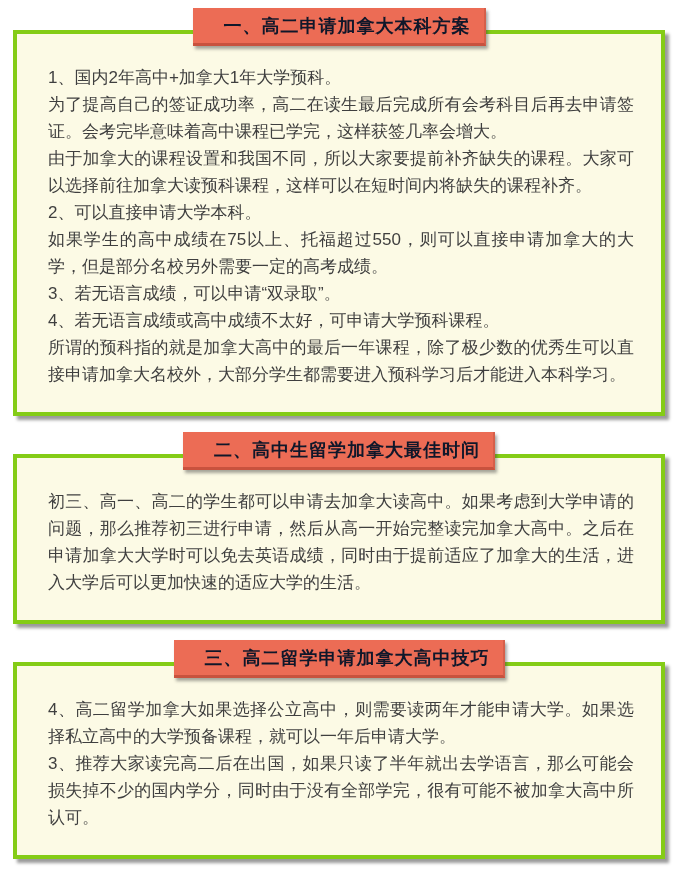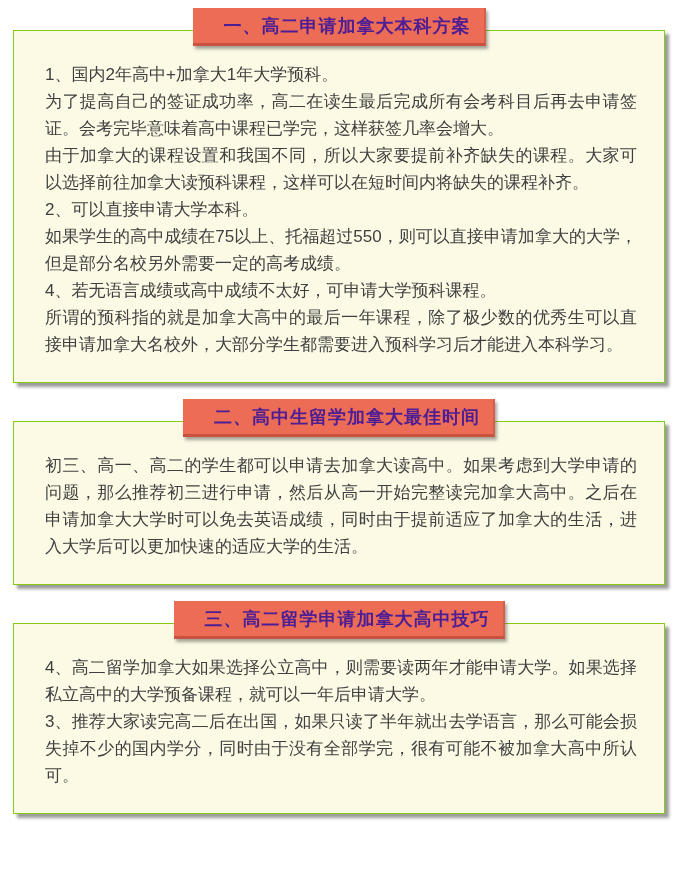--- a/index.html
+++ b/index.html
@@ -22,35 +22,35 @@
   }
   .banner-row {
     display: flex;
     justify-content: center;
     position: relative;
     z-index: 2;
     margin-bottom: -16px;
   }
   .banner {
     background: #ec6c55;
-    color: #4c1d95;
+    color: #0f172a;
     font-size: 18px;
     font-weight: bold;
     letter-spacing: 1px;
     padding: 6px 13px 5px 31px;
     border-bottom: 3px solid #c8523e;
     border-right: 2px solid #d65f4a;
     box-shadow: 2px 3px 3px rgba(60, 60, 60, 0.45);
     white-space: nowrap;
   }
   .panel {
     position: relative;
     z-index: 1;
     background: #fcfae5;
-    border: 1px solid #84cc16;
+    border: 4px solid #84cc16;
     box-shadow: 4px 4px 3px #9b9b9b;
     padding: 30px 27px 24px 31px;
   }
   .panel p {
     font-size: 17px;
     line-height: 27px;
     color: #3f3f3f;
     text-align: justify;
   }
 </style>
@@ -62,20 +62,21 @@
   <div class="section">
     <div class="banner-row">
       <div class="banner">一、高二申请加拿大本科方案</div>
     </div>
     <div class="panel">
       <p>1、国内2年高中+加拿大1年大学预科。</p>
       <p>为了提高自己的签证成功率，高二在读生最后完成所有会考科目后再去申请签证。会考完毕意味着高中课程已学完，这样获签几率会增大。</p>
       <p>由于加拿大的课程设置和我国不同，所以大家要提前补齐缺失的课程。大家可以选择前往加拿大读预科课程，这样可以在短时间内将缺失的课程补齐。</p>
       <p>2、可以直接申请大学本科。</p>
       <p>如果学生的高中成绩在75以上、托福超过550，则可以直接申请加拿大的大学，但是部分名校另外需要一定的高考成绩。</p>
+      <p>3、若无语言成绩，可以申请“双录取”。</p>
       <p>4、若无语言成绩或高中成绩不太好，可申请大学预科课程。</p>
       <p>所谓的预科指的就是加拿大高中的最后一年课程，除了极少数的优秀生可以直接申请加拿大名校外，大部分学生都需要进入预科学习后才能进入本科学习。</p>
     </div>
   </div>
 
   <div class="section">
     <div class="banner-row">
       <div class="banner">二、高中生留学加拿大最佳时间</div>
     </div>
     <div class="panel">

